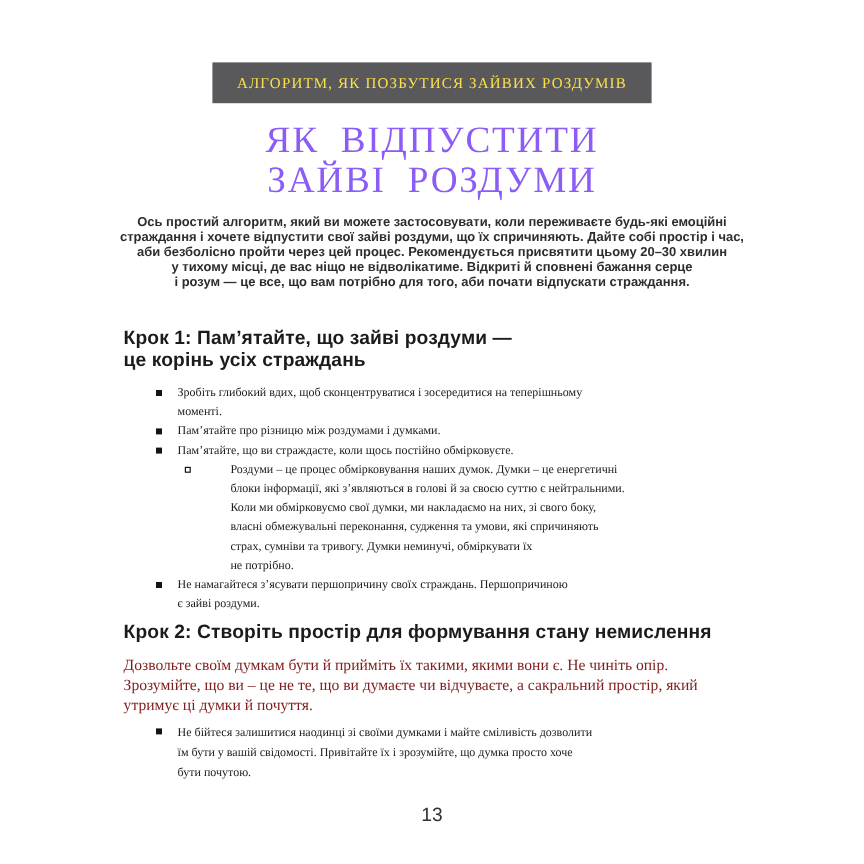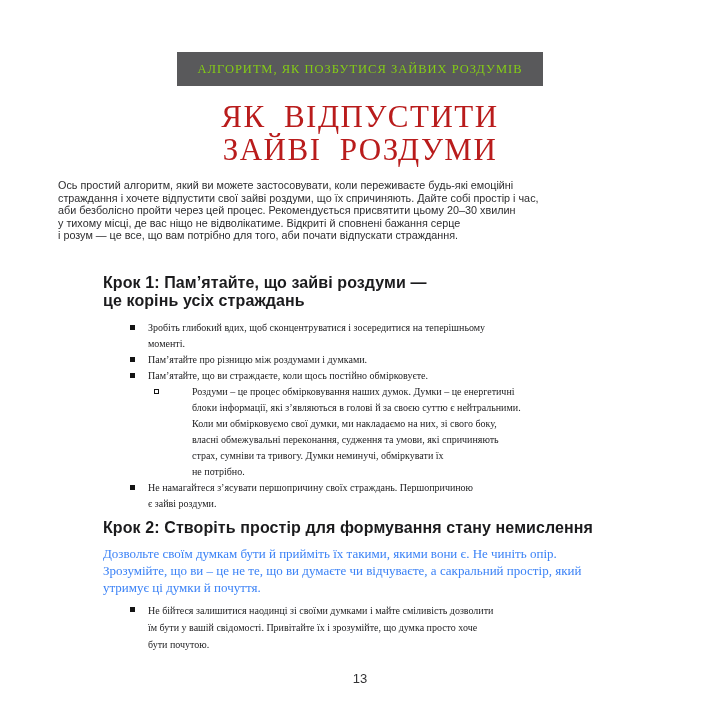--- a/index.html
+++ b/index.html
@@ -3,32 +3,32 @@
 <meta charset="utf-8">
 <style>
   html,body{margin:0;padding:0;background:#ffffff;}
   .page{
     position:relative;width:720px;height:720px;background:#ffffff;
     overflow:hidden;box-sizing:border-box;
     font-family:"Liberation Sans",sans-serif;color:#1b1b1d;
   }
   .banner-row{padding-top:52px;text-align:center;}
   .banner{
-    display:inline-block;background:#59595b;color:#84cc16;
+    display:inline-block;background:#59595b;color:#fde047;
     font-family:"Liberation Serif",serif;font-size:12.5px;letter-spacing:1px;
     padding:10px 20px 9px;
   }
   .title{
     margin:14px 0 0;font-family:"Liberation Serif",serif;font-weight:400;
     font-size:31px;line-height:33px;letter-spacing:1.5px;word-spacing:9px;
-    text-align:center;color:#b91c1c;white-space:pre-line;
+    text-align:center;color:#8b5cf6;white-space:pre-line;
   }
   .intro{
     margin:13px auto 0;width:604px;font-size:10.8px;line-height:12.6px;
-    font-weight:400;text-align:left;color:#2d2d2f;white-space:pre-line;
+    font-weight:700;text-align:center;color:#2d2d2f;white-space:pre-line;
   }
   .content{padding:0 76px 0 103px;}
   .step-heading{
     margin:0;font-size:16px;line-height:18.5px;font-weight:700;
     color:#1b1b1d;white-space:pre-line;letter-spacing:0.1px;
   }
   .h1m{margin-top:32px;}
   .h2m{margin-top:7px;}
   .list{
     list-style:none;margin:9px 0 0;padding:0;
@@ -37,26 +37,26 @@
   .list li{display:flex;align-items:flex-start;}
   .l1{margin-left:27px;}
   .l2{margin-left:50px;gap:24px;}
   .marker{flex:0 0 18px;position:relative;height:16px;}
   .l2 .marker{flex:0 0 15px;}
   .sq::before{content:"";position:absolute;left:0;top:5px;width:5px;height:5px;background:#141414;}
   .osq::before{content:"";position:absolute;left:1px;top:5px;width:5px;height:5px;border:1px solid #141414;background:#fff;box-sizing:border-box;}
   .btext{white-space:pre-line;}
   .para{
     margin:8px 0 0;font-family:"Liberation Serif",serif;font-size:13px;
-    line-height:17px;color:#3b82f6;white-space:pre-line;
+    line-height:17px;color:#7f1d1d;white-space:pre-line;
   }
   .list2{margin-top:6px;line-height:17px;}
   .footer{
     position:absolute;top:671px;left:0;width:720px;text-align:center;
-    font-size:13px;font-weight:500;color:#333335;
+    font-size:16px;font-weight:500;color:#333335;
   }
 </style>
 </head>
 <body>
 
 <div class="page">
 
   <div class="banner-row">
     <div class="banner">АЛГОРИТМ, ЯК ПОЗБУТИСЯ ЗАЙВИХ РОЗДУМІВ</div>
   </div>

